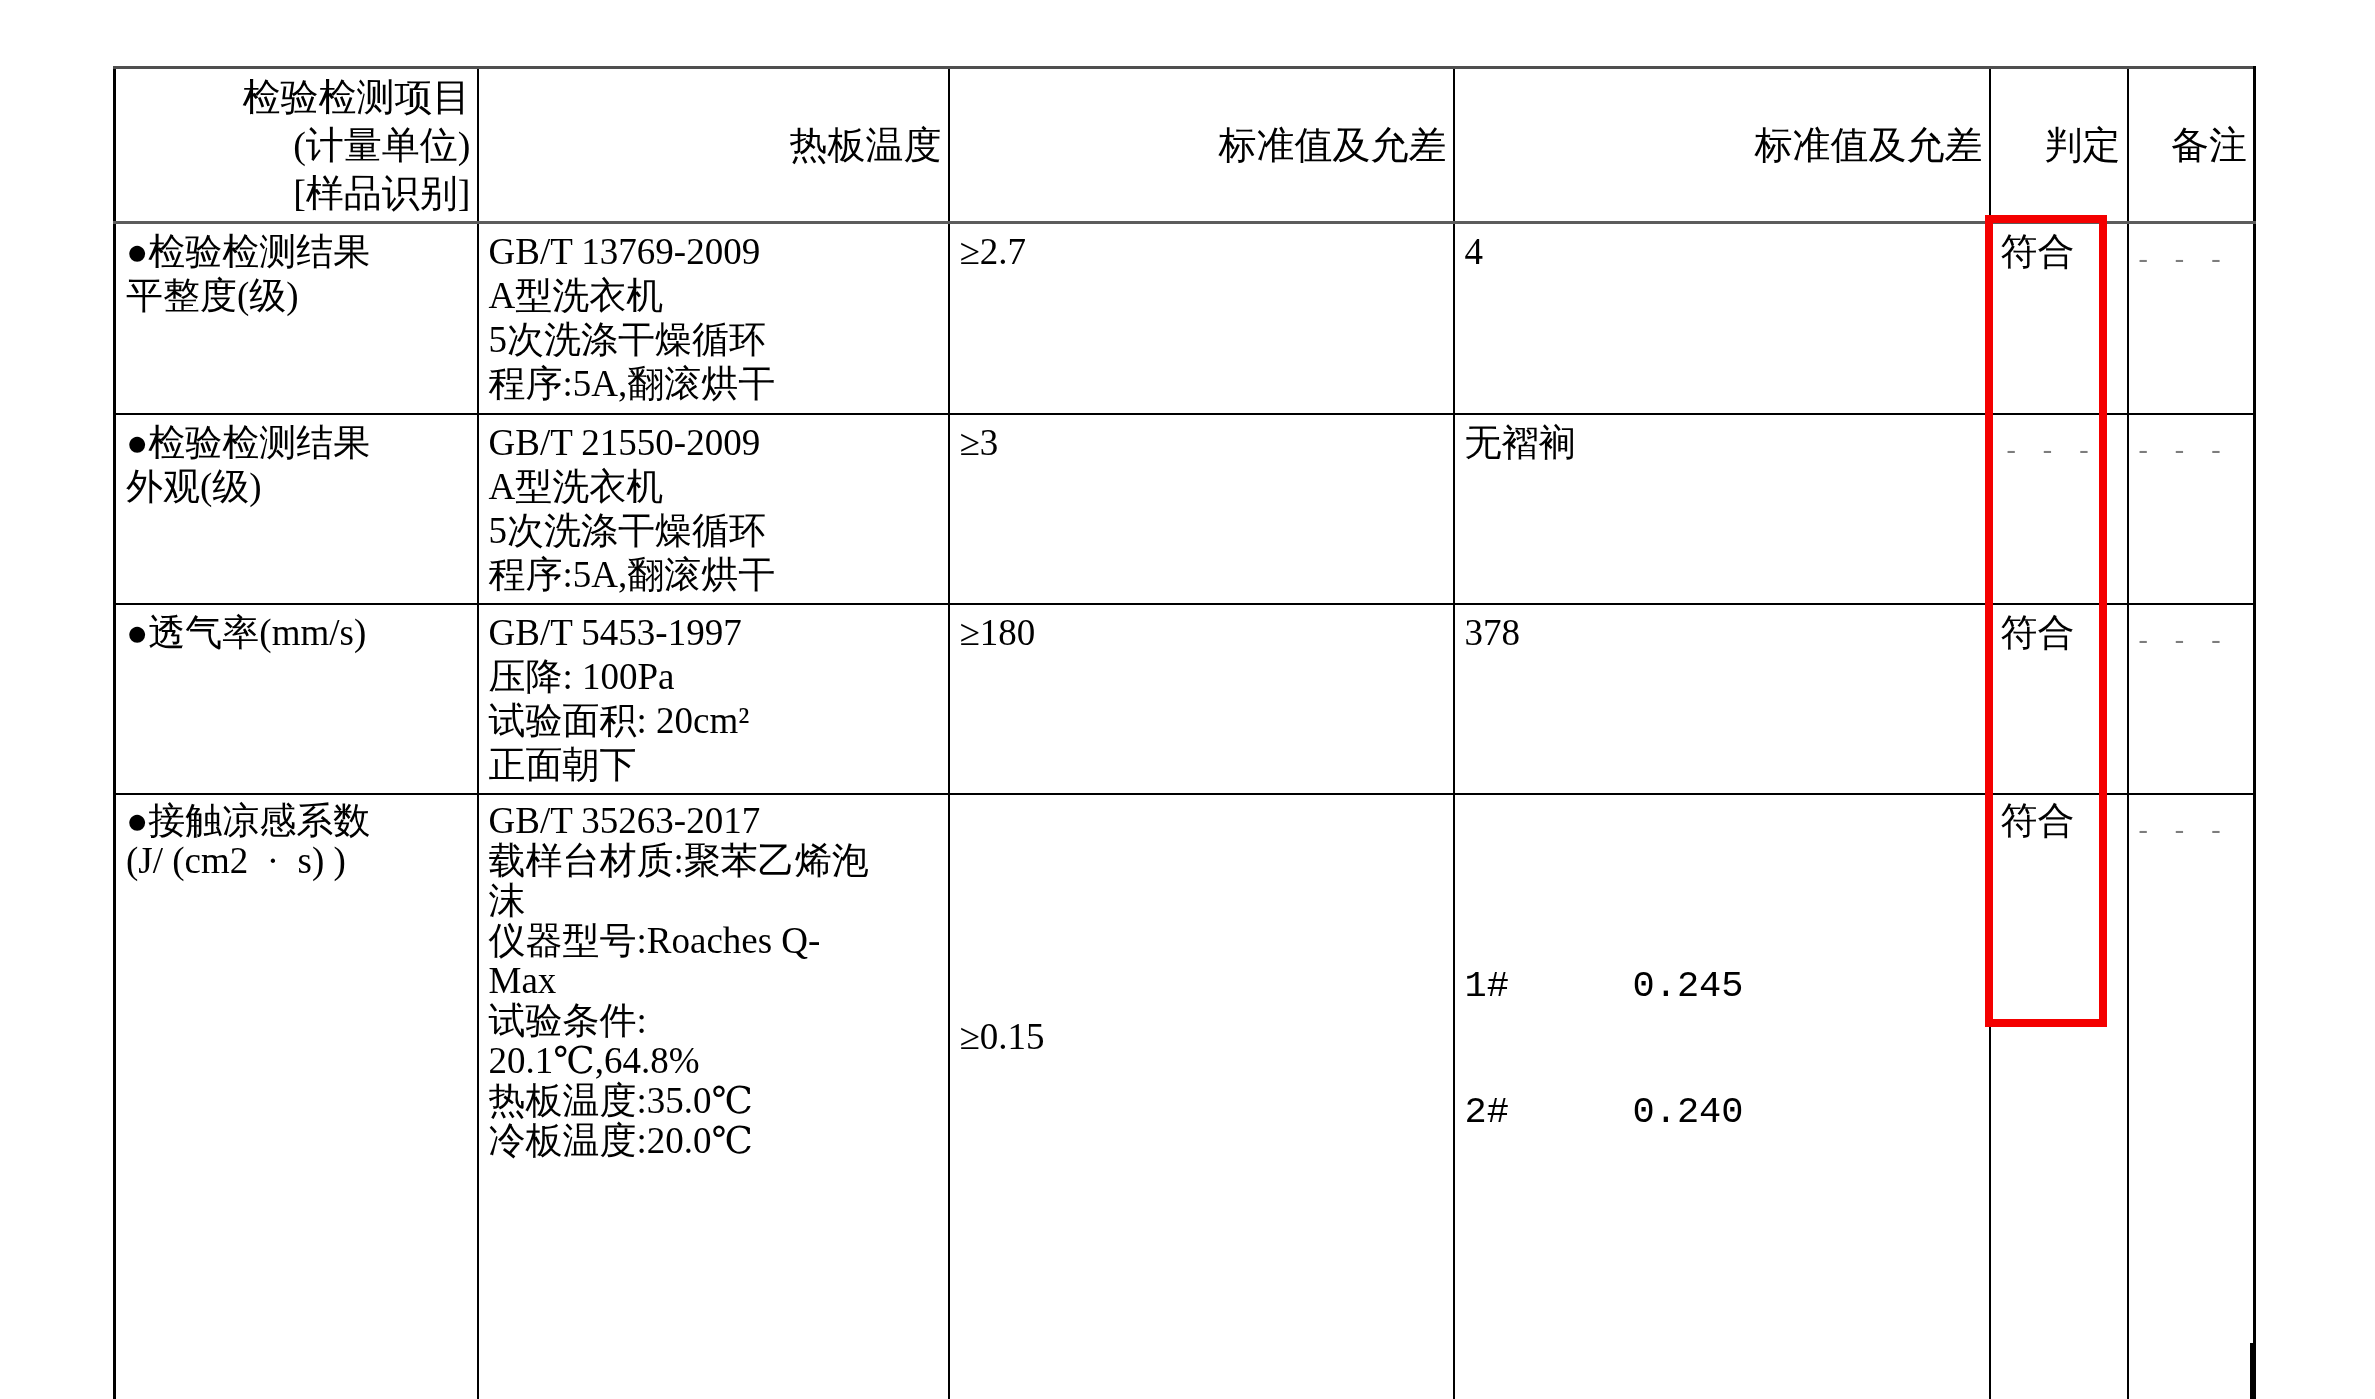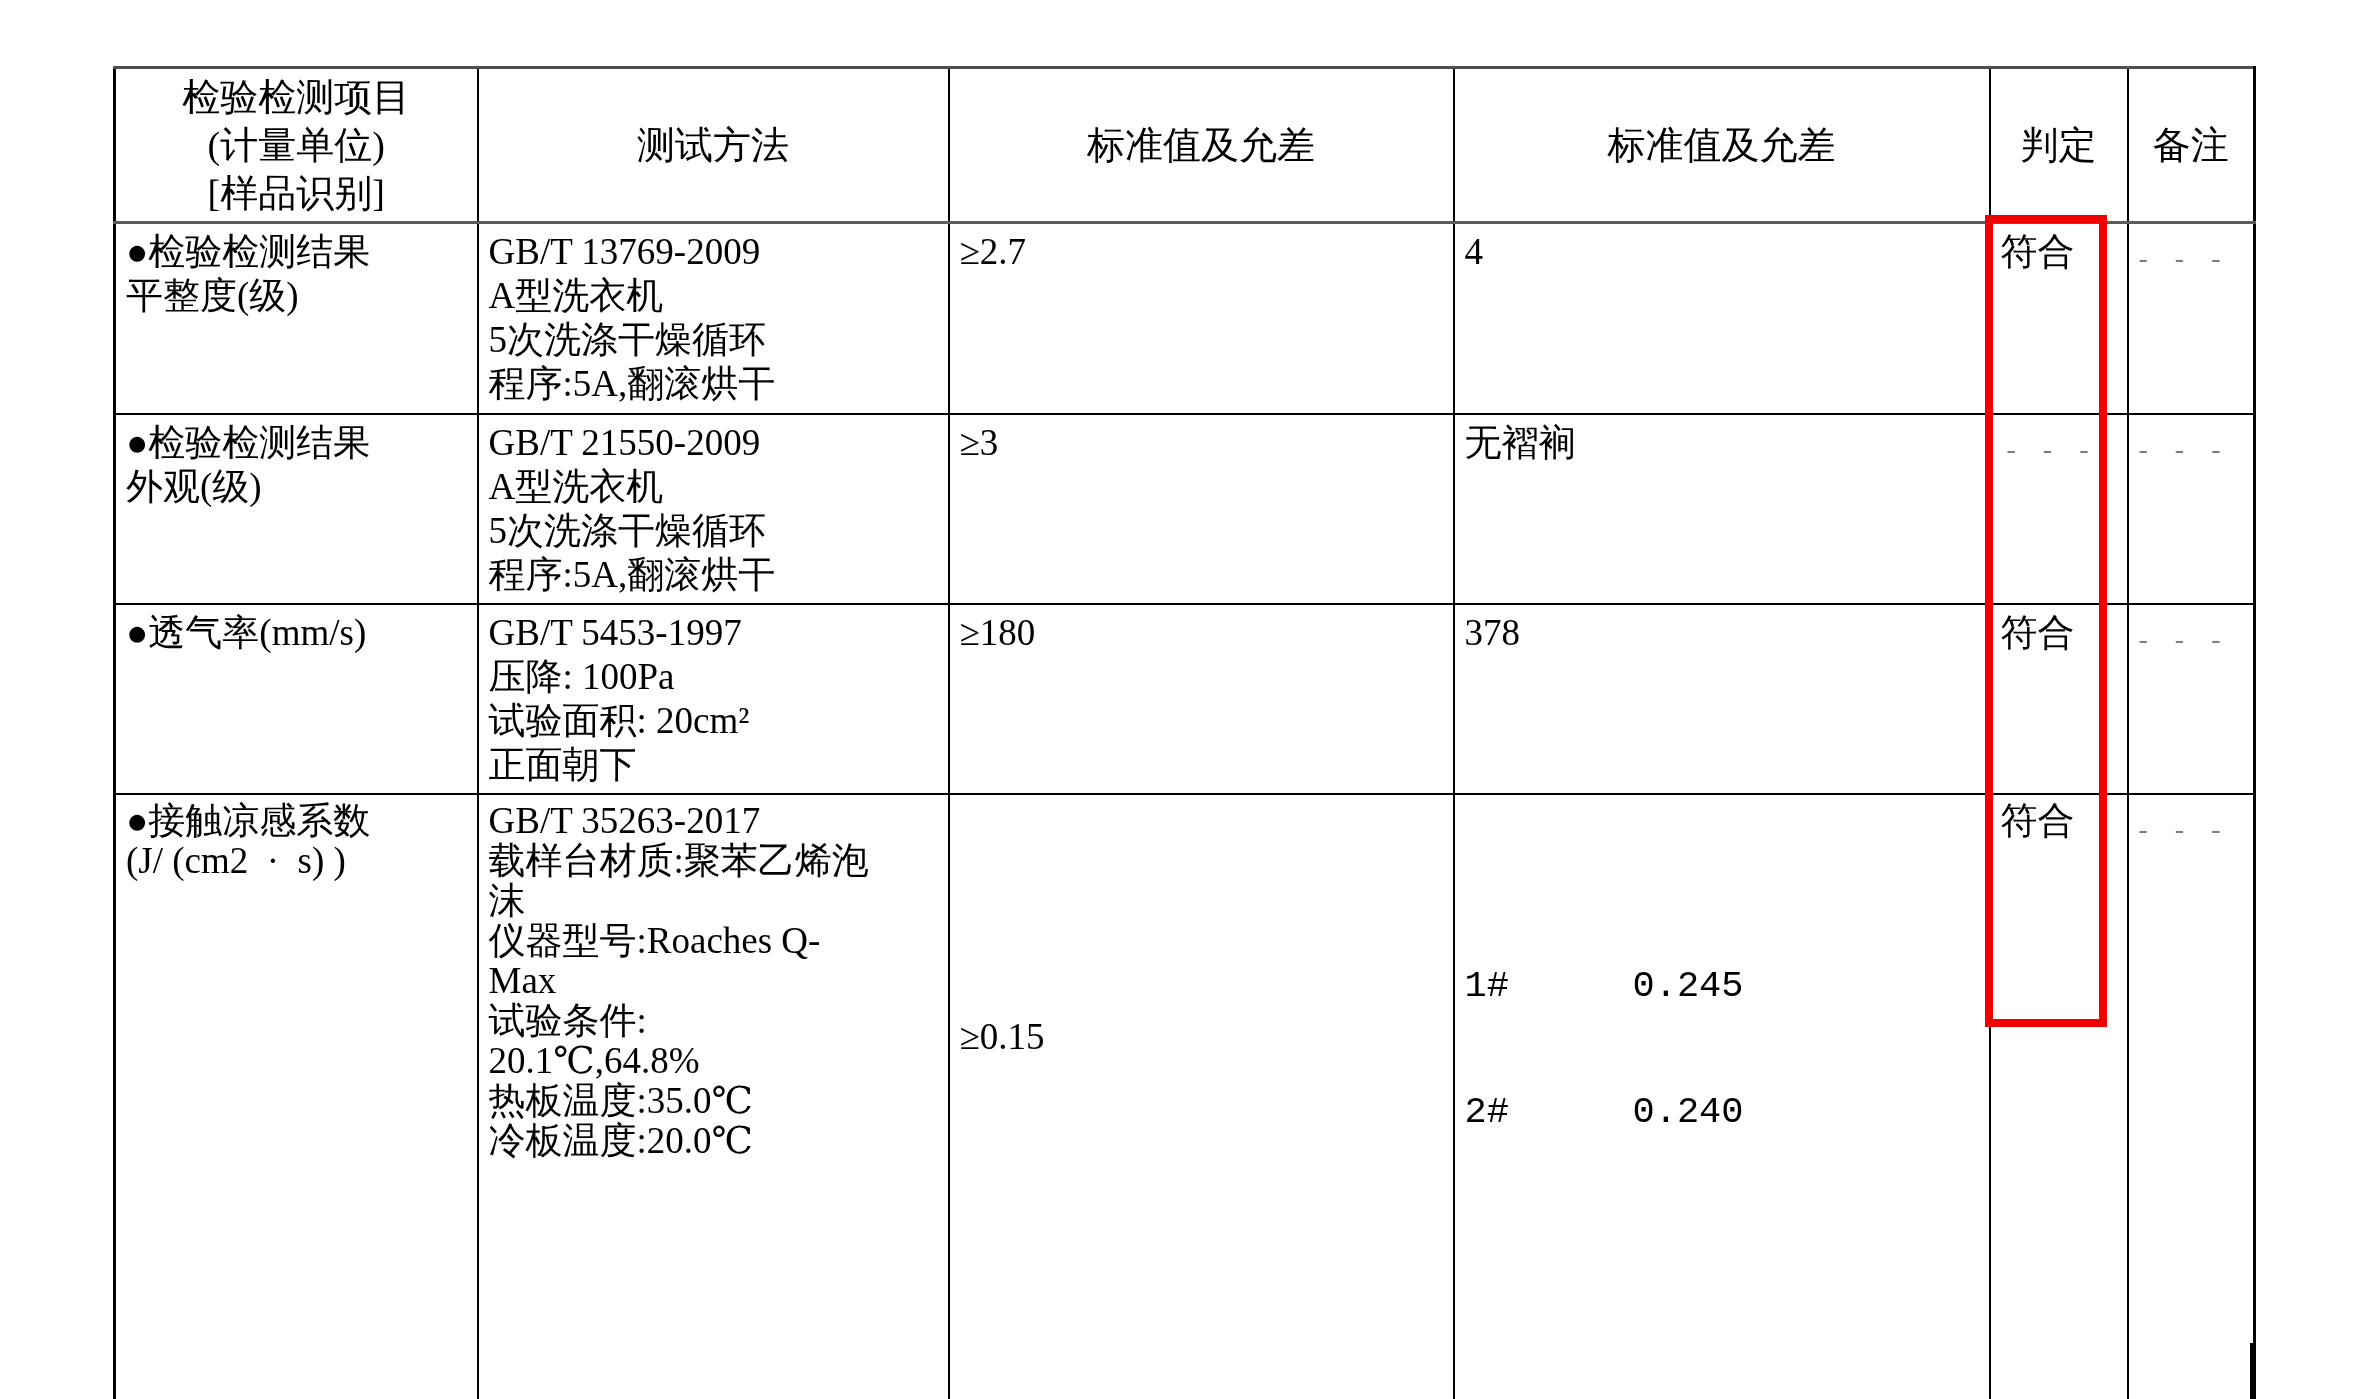--- a/index.html
+++ b/index.html
@@ -23,21 +23,21 @@
     border:2px solid #000;
     vertical-align:top;
     padding:6px 10px;
     font-size:37px;
     line-height:44px;
     white-space:pre-wrap;
     overflow:hidden;
   }
   tr.hdr td{
     vertical-align:middle;
-    text-align:center;
+    text-align:right;
     line-height:48px;
     font-size:38px;
     border-bottom:3px solid #5c5c5c;
     padding:4px 6px;
   }
   tr.r5 td{
     line-height:40px;
     border-bottom:4px solid #6e6e6e;
   }
   td.low{padding-top:222px;}
@@ -81,21 +81,21 @@
       <col style="width:505px">
     <col style="width:536px">
       <col style="width:138px">
       <col style="width:127px">
   </colgroup>
   <tbody>
       <tr class="hdr" style="height:147px">
     <td>检验检测项目
 (计量单位)
 [样品识别]</td>
-    <td>测试方法</td>
+    <td>热板温度</td>
     <td>标准值及允差</td>
     <td>标准值及允差</td>
     <td>判定</td>
     <td>备注</td>
   </tr>
 
   <tr style="height:191px">
     <td>●检验检测结果
 平整度(级)</td>
     <td>GB/T 13769-2009

